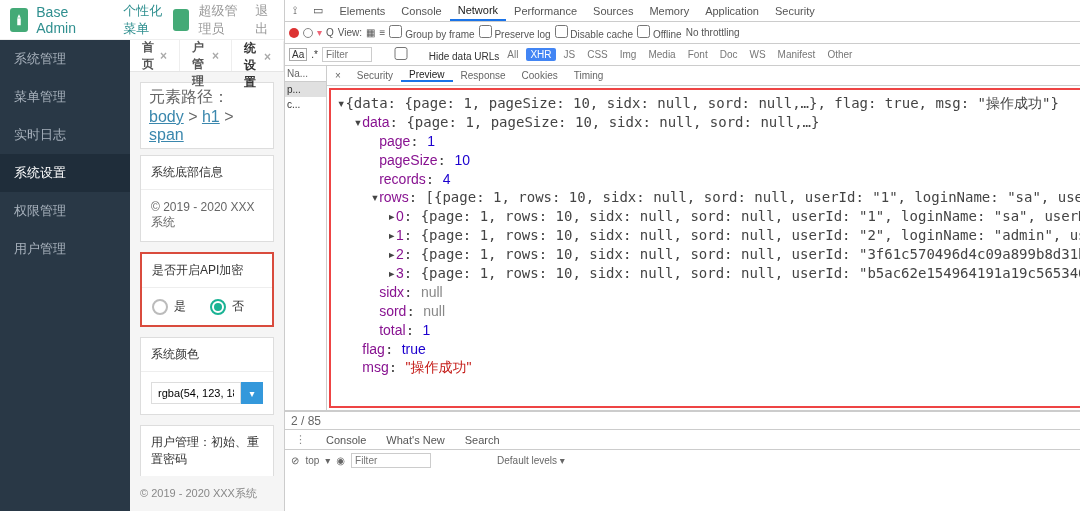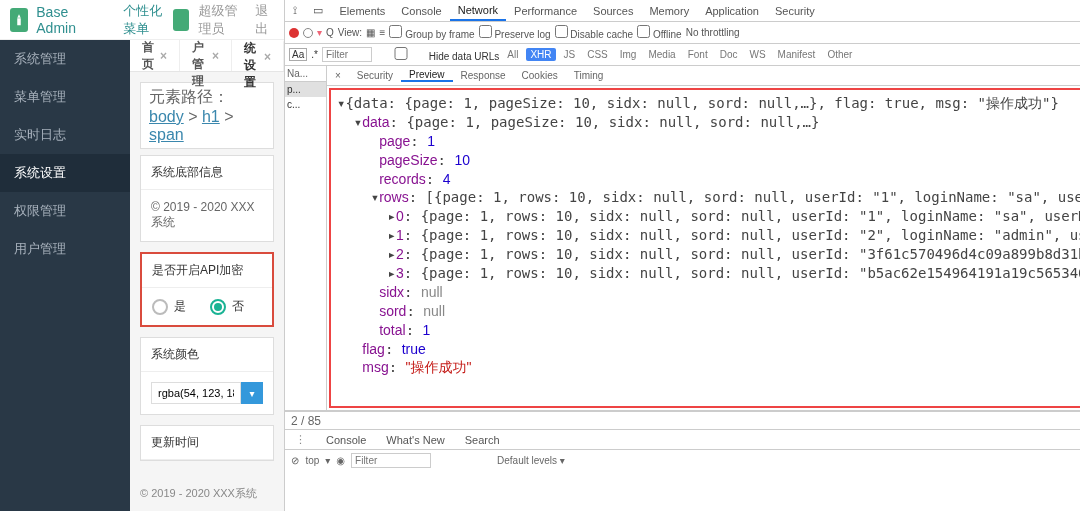--- a/index.html
+++ b/index.html
@@ -174,20 +174,26 @@
           <div class="panel">
             <div class="panel-header">系统颜色</div>
             <div class="panel-body">
               <div class="color-row">
                 <input class="color-input" value="rgba(54, 123, 18" style="">
                 <div class="color-btn">▾</div>
               </div>
             </div>
           </div>
 
+          <div class="panel">
+            <div class="panel-header">用户管理：初始、重置密码</div>
+            <div class="panel-body">
+                <div class="val">123456</div>
+              </div>
+          </div>
 
           <div class="panel">
             <div class="panel-header">更新时间</div>
 
           </div>
 
         </div>
         <div class="footer">© 2019 - 2020 XXX系统</div>
       </div>
     </div>

